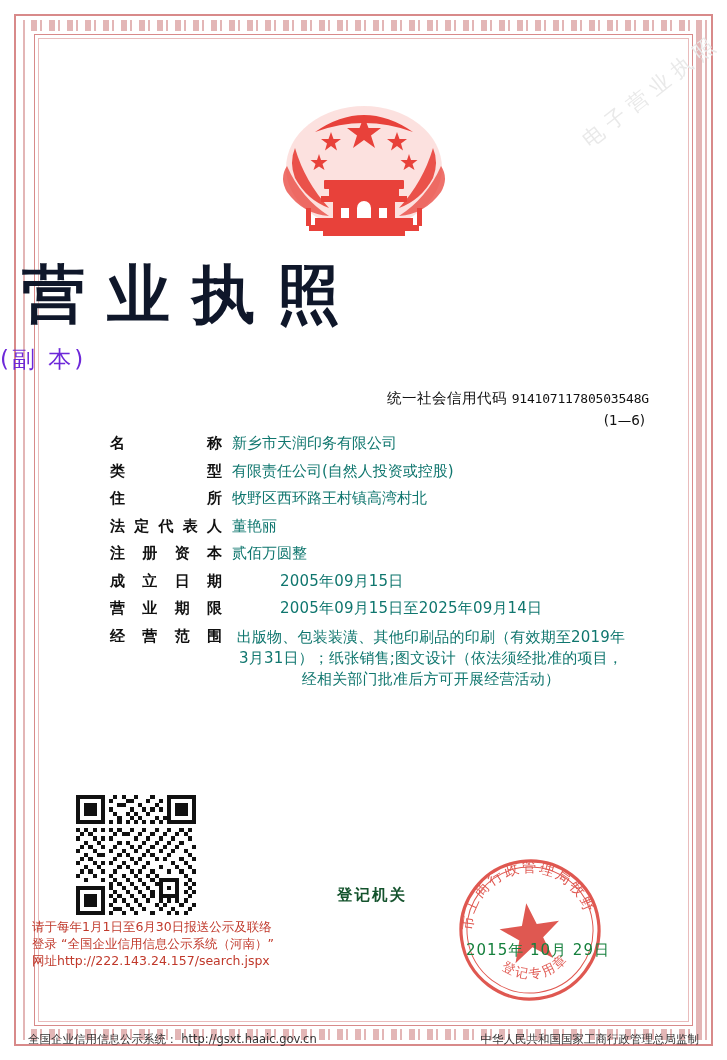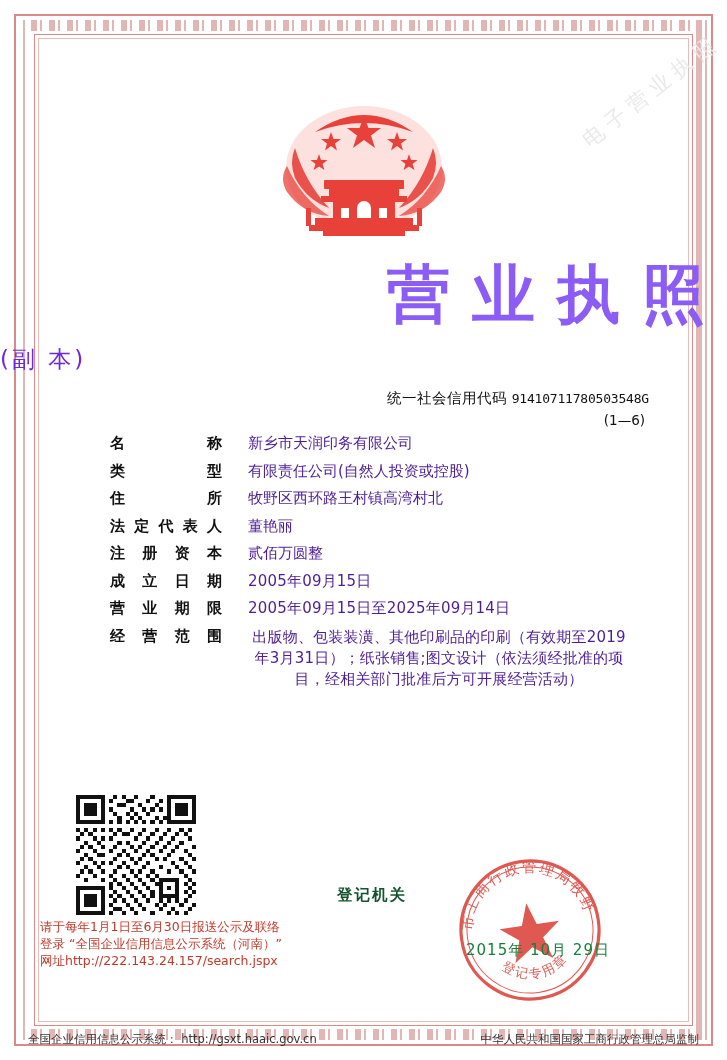--- a/index.html
+++ b/index.html
@@ -84,27 +84,27 @@
     transform: translateX(-50%);
     width: 190px;
     height: 160px;
   }
 
   
   .main-title {
     position: absolute;
     left: 0; right: 0;
     top: 252px;
-    text-align: right;
+    text-align: left;
     font-family: "DejaVu Sans", sans-serif;
     font-weight: bold;
     font-size: 63px;
     letter-spacing: 22px;
     text-indent: 22px;
-    color: #8b5cf6;
+    color: #0f172a;
   }
   .sub-title {
     position: absolute;
     left: 0; right: 0;
     top: 344px;
     font-size: 23px;
     letter-spacing: 3px;
     color: #6d28d9;
     font-family: "DejaVu Sans", sans-serif;
   }
@@ -155,45 +155,46 @@
     font-size: 15px;
     color: #111;
     display: flex;
     justify-content: space-between;
     letter-spacing: 0;
   }
   .fval {
     flex: 1 1 auto;
     font-family: "DejaVu Sans", sans-serif;
     font-size: 15px;
-    color: #4c1d95;
+    color: #0f766e;
     line-height: 19px;
-    padding-left: 26px;
+    padding-left: 10px;
   }
   .fval.mono-ish {
     font-family: "DejaVu Sans", sans-serif;
     letter-spacing: 0.2px;
+    margin-left: 48px;
   }
   .fval.scope {
     line-height: 21px;
     letter-spacing: 0.2px;
     text-align: center;
   }
 
   
   .qr {
     position: absolute;
     left: 76px;
     top: 795px;
     width: 120px;
     height: 120px;
   }
   .qr-note {
     position: absolute;
-    left: 40px;
+    left: 32px;
     top: 918px;
     width: 300px;
     font-family: "DejaVu Sans", sans-serif;
     font-size: 12.5px;
     line-height: 17px;
     color: #c0392b;
   }
   .qr-note .u { text-decoration: none; }
 
   

